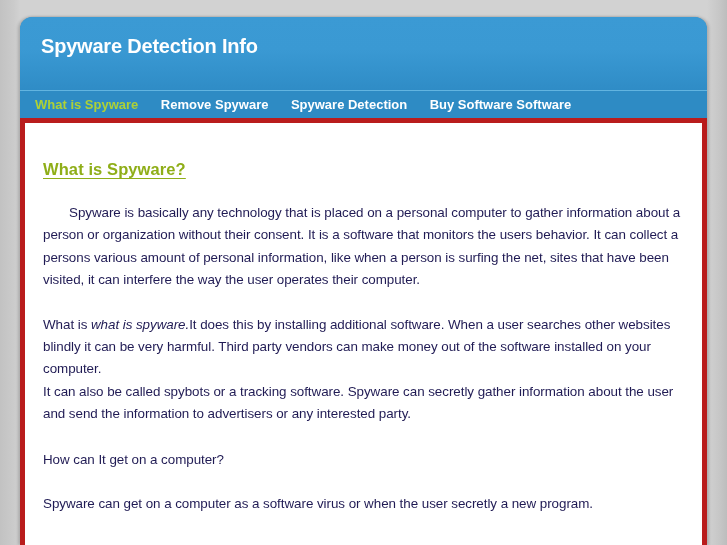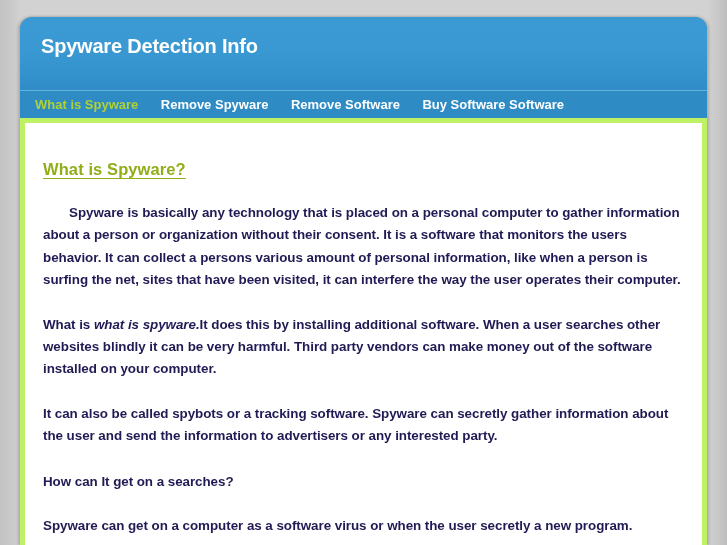--- a/index.html
+++ b/index.html
@@ -78,21 +78,21 @@
   }
   .nav-item.active {
     color: #aed136;
   }
 
   
   #content-frame {
     position: relative;
     margin: 0;
     padding: 5px 5px 0 5px;
-    background: #bef264;
+    background: #b91c1c;
     height: 427px;
     box-sizing: border-box;
   }
   #content-body {
     background: #ffffff;
     height: 100%;
     padding: 20px 18px 0 18px;
     box-sizing: border-box;
   }
 
@@ -104,62 +104,62 @@
     color: #8fae18;
     text-decoration: underline;
     text-underline-offset: 3px;
     letter-spacing: 0.1px;
   }
   .para {
     margin: 0;
     padding: 0;
     color: #201b54;
     font-size: 13.4px;
-    font-weight: bold;
+    font-weight: normal;
     line-height: 22.4px;
     letter-spacing: -0.05px;
   }
   #para-1 { margin-top: 23px; text-indent: 26px; }
   #para-2 { margin-top: 22px; }
-  #para-3 { margin-top: 22px; }
+  #para-3 { }
   #para-4 { margin-top: 23px; }
   #para-5 { margin-top: 22px; }
   .italic { font-style: italic; }
 </style>
 </head>
 <body>
 
 <div id="page-backdrop"></div>
 
 <div id="site">
 
   <div id="header-banner">
     <h1 id="site-title">Spyware Detection Info</h1>
   </div>
 
   <div id="nav-bar">
     <a class="nav-item active" href="#">What is Spyware</a>
     <a class="nav-item" href="#">Remove Spyware</a>
-    <a class="nav-item" href="#">Remove Software</a>
+    <a class="nav-item" href="#">Spyware Detection</a>
     <a class="nav-item" href="#">Buy Software Software</a>
     <a class="nav-item" href="#">Remove Protection</a>
     <a class="nav-item" href="#">Spyware Killer</a>
   </div>
 
   <div id="content-frame">
     <div id="content-body">
 
       <h2 id="article-heading">What is Spyware?</h2>
 
       <p class="para" id="para-1">Spyware is basically any technology that is placed on a personal computer to gather information about a person or organization without their consent.  It is a software that monitors the users behavior. It can collect a persons various amount of personal information, like when a person is surfing the net, sites that have been visited, it can interfere the way the user operates their computer.</p>
 
       <p class="para" id="para-2"><span>What is </span><span class="italic">what is spyware.</span><span>It does this by installing additional software. When a user searches other websites blindly it can be very harmful. Third party vendors can make money out of the software installed on your computer.</span></p>
 
       <p class="para" id="para-3">It can also be called spybots or a tracking software. Spyware can secretly gather information about the user and send the information to advertisers or any interested party.</p>
 
-      <p class="para" id="para-4">How can It get on a searches?</p>
+      <p class="para" id="para-4">How can It get on a computer?</p>
 
       <p class="para" id="para-5">Spyware can get on a computer as a software virus or when the user secretly a new program.</p>
 
     </div>
   </div>
 
 </div>
 
 </body></html>

